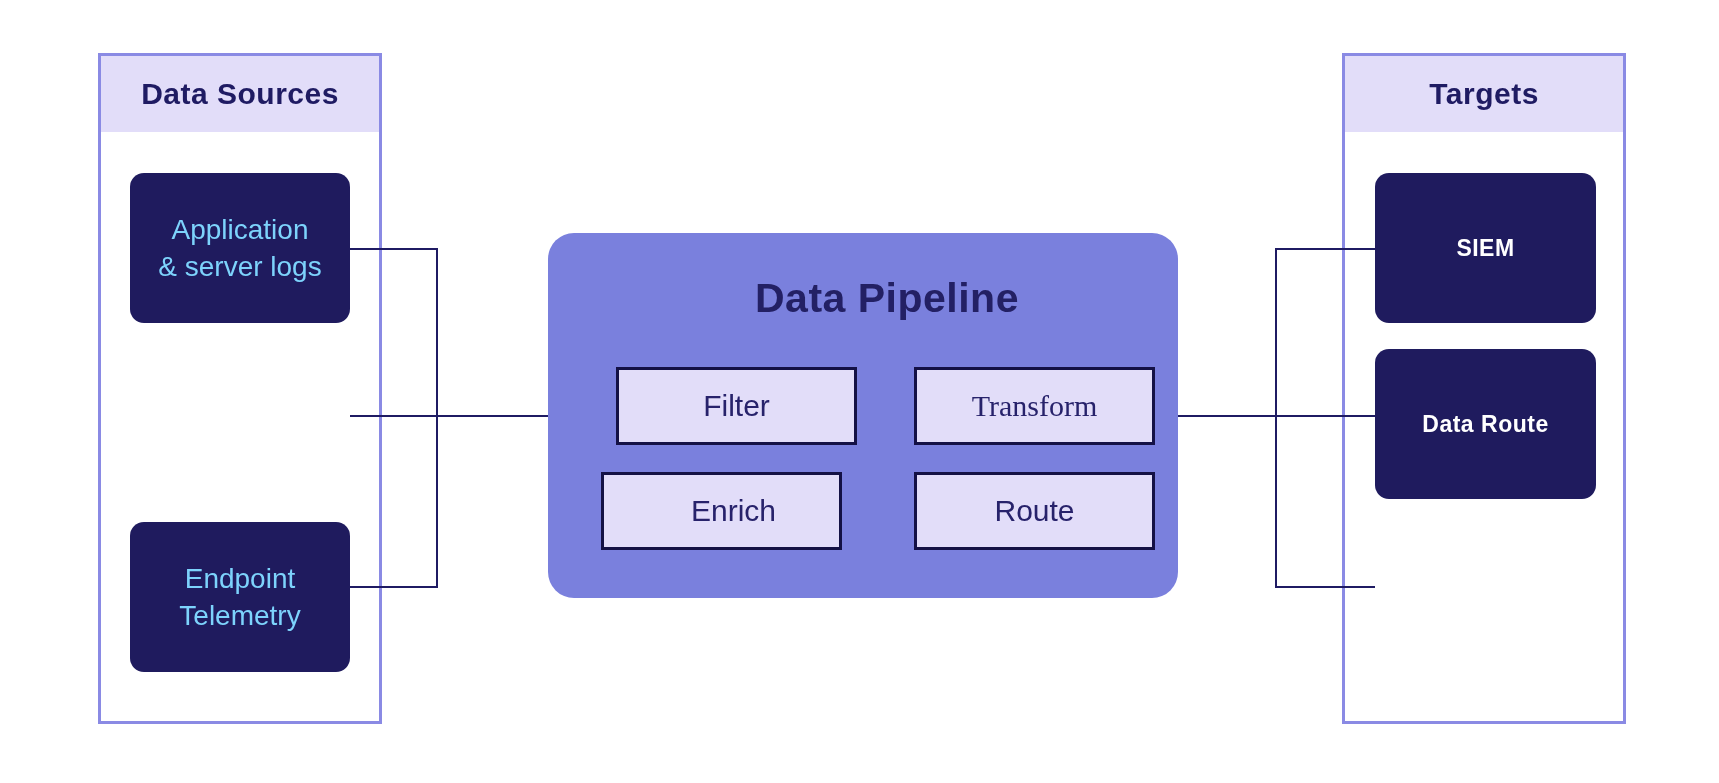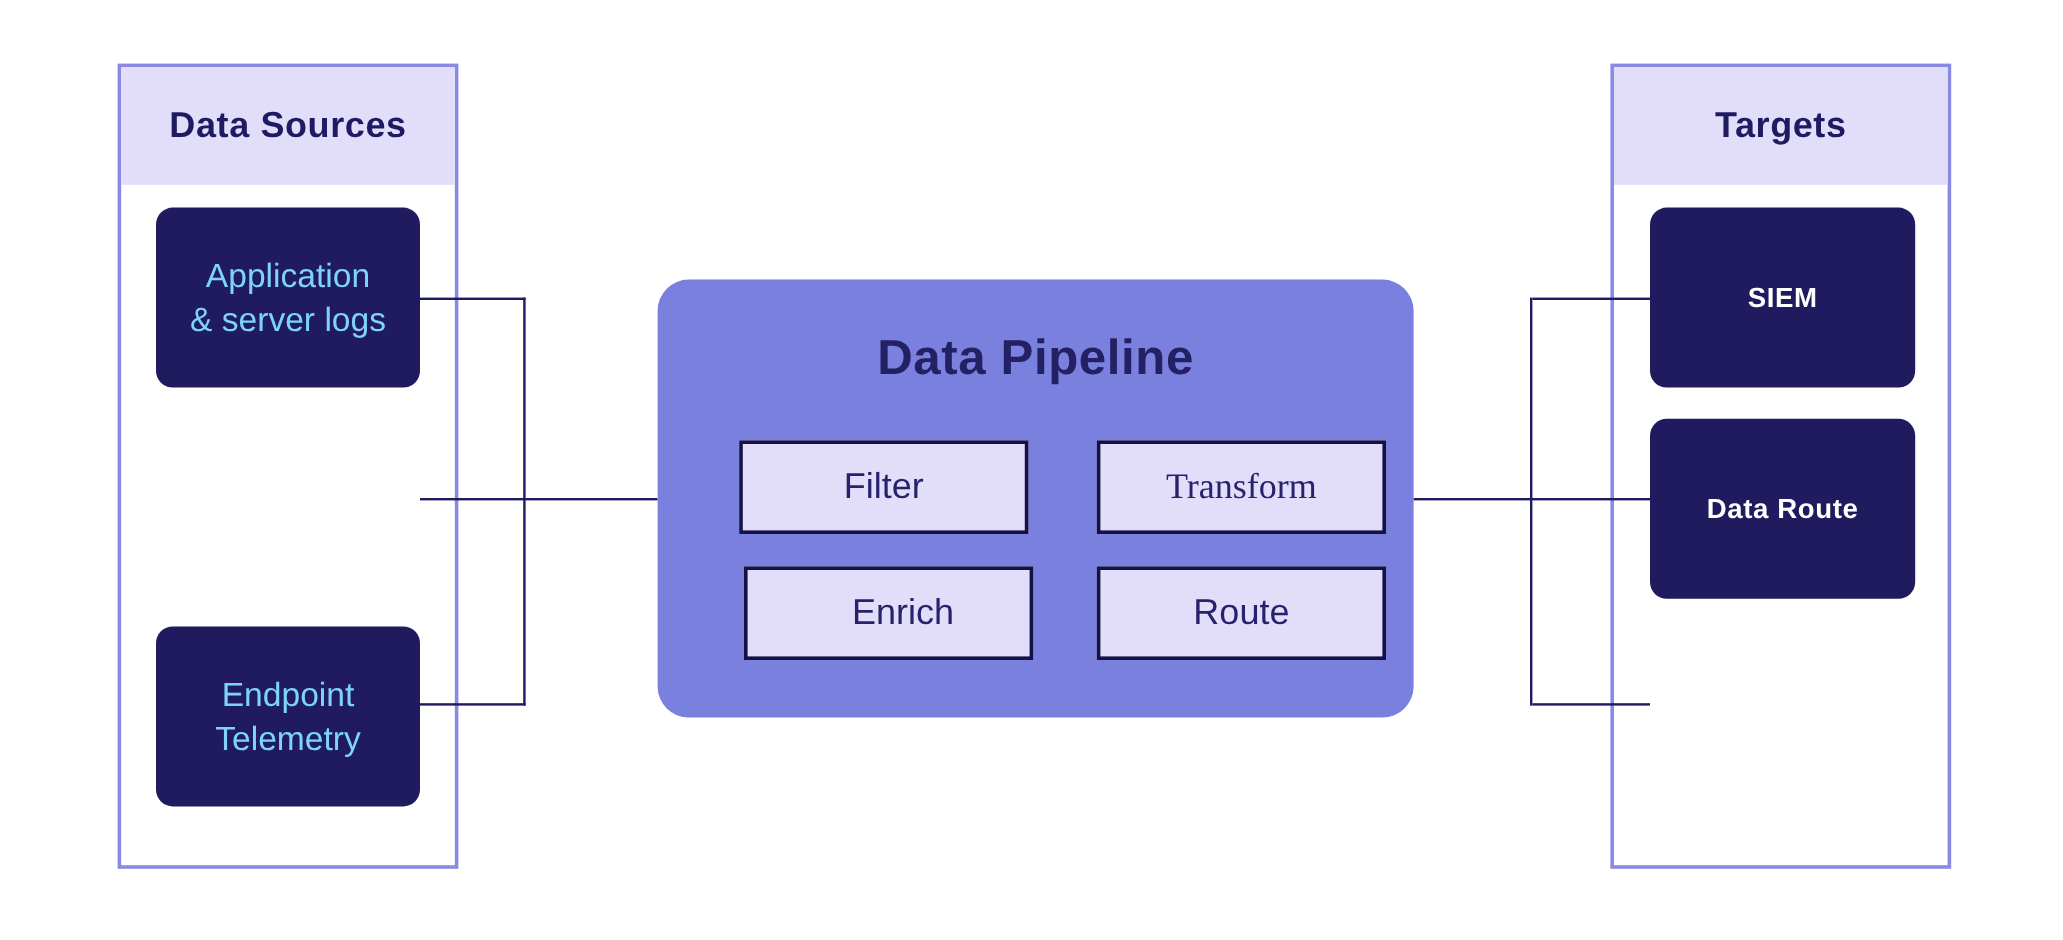--- a/index.html
+++ b/index.html
@@ -21,21 +21,21 @@
     width: 284px;
     height: 671px;
     top: 53px;
     border: 3px solid #8a8ae4;
     background: #ffffff;
     box-sizing: border-box;
   }
   .panel-left  { left: 98px; }
   .panel-right { left: 1342px; }
   .panel-header {
-    height: 98px;
+    height: 76px;
     background: #e2ddf9;
     display: flex;
     align-items: center;
     justify-content: center;
     font-weight: bold;
     font-size: 30px;
     letter-spacing: 0.5px;
     color: #1f1b63;
   }
   
@@ -84,38 +84,39 @@
   .pipeline-title {
     position: absolute;
     top: 42px;
     left: 0;
     width: 100%;
     text-align: center;
     font-weight: bold;
     font-size: 41px;
     letter-spacing: 0.5px;
     color: #232064;
+    padding-left: 24px;
   }
   .stage {
     position: absolute;
     width: 241px;
     height: 78px;
     background: #e2ddf9;
     border: 3px solid #141145;
     box-sizing: border-box;
     display: flex;
     align-items: center;
     justify-content: center;
     font-size: 30px;
     color: #27226b;
     margin-left: 29px;
   }
   .stage-filter    { left: 39px;  top: 134px; }
   .stage-transform { left: 337px; top: 134px; font-family: Liberation Serif, serif; }
-  .stage-enrich    { left: 43px;  top: 239px; padding-left: 24px; }
+  .stage-enrich    { left: 24px;  top: 239px; padding-left: 24px; }
   .stage-route     { left: 337px; top: 239px; }
   
   .hline {
     position: absolute;
     height: 2px;
     background: #1f1b63;
   }
   .vline {
     position: absolute;
     width: 2px;

